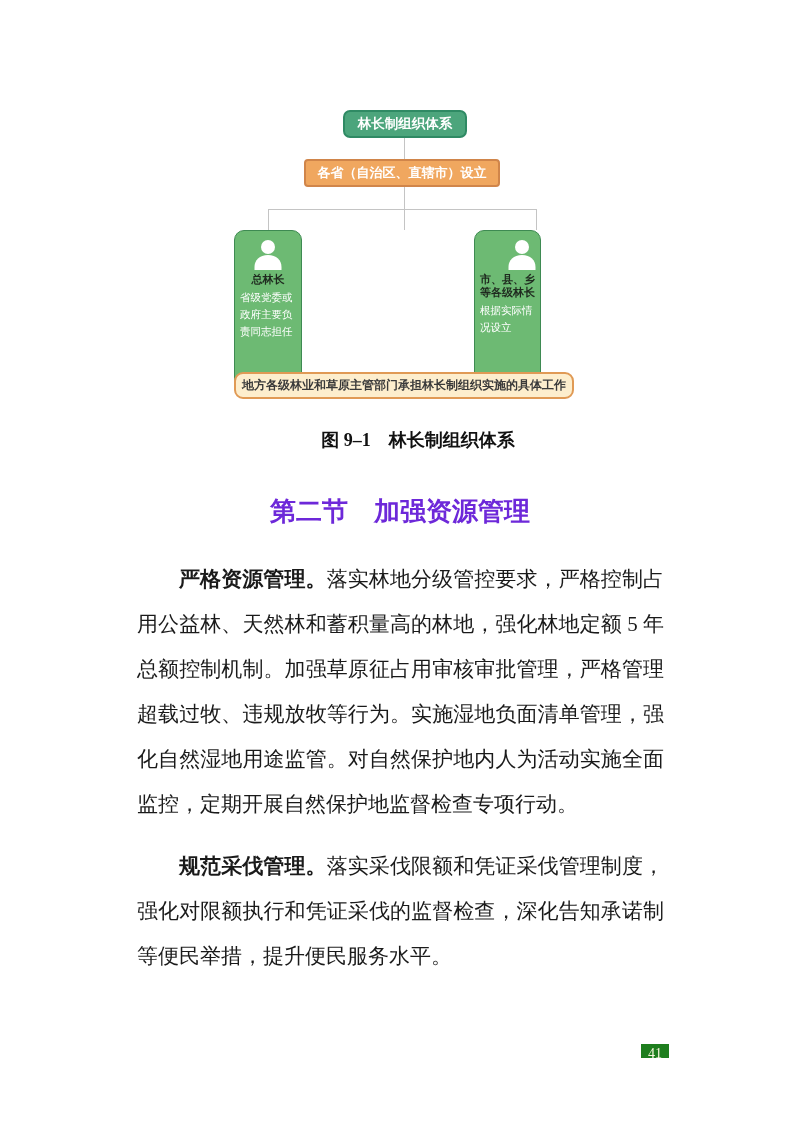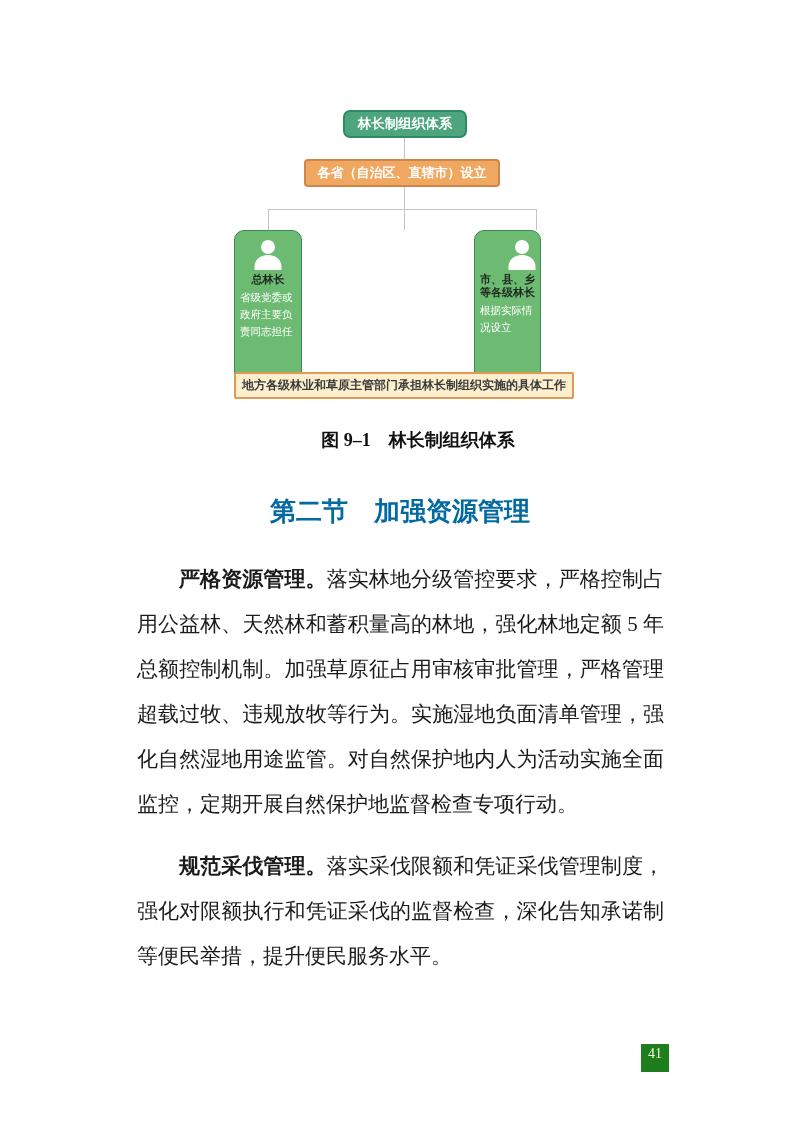--- a/index.html
+++ b/index.html
@@ -23,21 +23,21 @@
     background:#4ca57c;border:2px solid #2f8a64;border-radius:7px;
     color:#ffffff;font-weight:bold;font-size:13.5px;
   }
   .lvl2-node{
     left:304px;top:159px;width:196px;height:28px;
     background:#f0a75f;border:2px solid #d0854a;border-radius:4px;
     color:#ffffff;font-weight:bold;font-size:13px;
   }
   .footer-node{
     left:234px;top:372px;width:340px;height:27px;
-    background:#fdeecd;border:2px solid #e09a55;border-radius:2px;
+    background:#fdeecd;border:2px solid #e09a55;border-radius:9px;
     color:#3a3a3a;font-weight:bold;font-size:12px;
   }
   .vline,.hline{position:absolute;background:#c4c4c4;}
   .vline{width:1px;}
   .hline{height:1px;}
   .card{
     position:absolute;top:230px;height:158px;
     box-sizing:border-box;
     background:#6dba73;border:1.5px solid #3e8a52;border-radius:10px;
     font-family:"Liberation Sans", sans-serif;
@@ -59,34 +59,34 @@
   .fig-caption{
     position:absolute;left:0;top:428px;width:836px;
     text-align:center;font-weight:bold;font-size:18px;color:#111111;
     font-family:"Liberation Serif", serif;
   }
   .sec-heading{
     position:absolutes;
   }
   .sec-heading{
     position:absolute;left:0;top:494px;width:800px;
-    text-align:center;font-weight:bold;font-size:26px;color:#0369a1;
+    text-align:center;font-weight:bold;font-size:26px;color:#6d28d9;
     font-family:"Liberation Sans", sans-serif;
   }
   
   .content{
     position:absolute;left:120px;top:540px;width:561px;
     font-size:21px;line-height:45px;color:#1a1a1a;
     text-align:justify;
   }
   .content p{margin:17px;text-indent:2em;}
   .lead{font-weight:bold;}
   
   .page-num{
-    position:absolute;left:641px;top:1044px;width:28px;height:28px;
+    position:absolute;left:641px;top:1044px;width:28px;height:14px;
     background:#1e7e1e;color:#f7f7dc;
     font-size:14px;line-height:19px;text-align:center;
     font-family:"Liberation Serif", serif;
   }
 </style>
 </head>
 <body>
 
 <div class="page">
 

